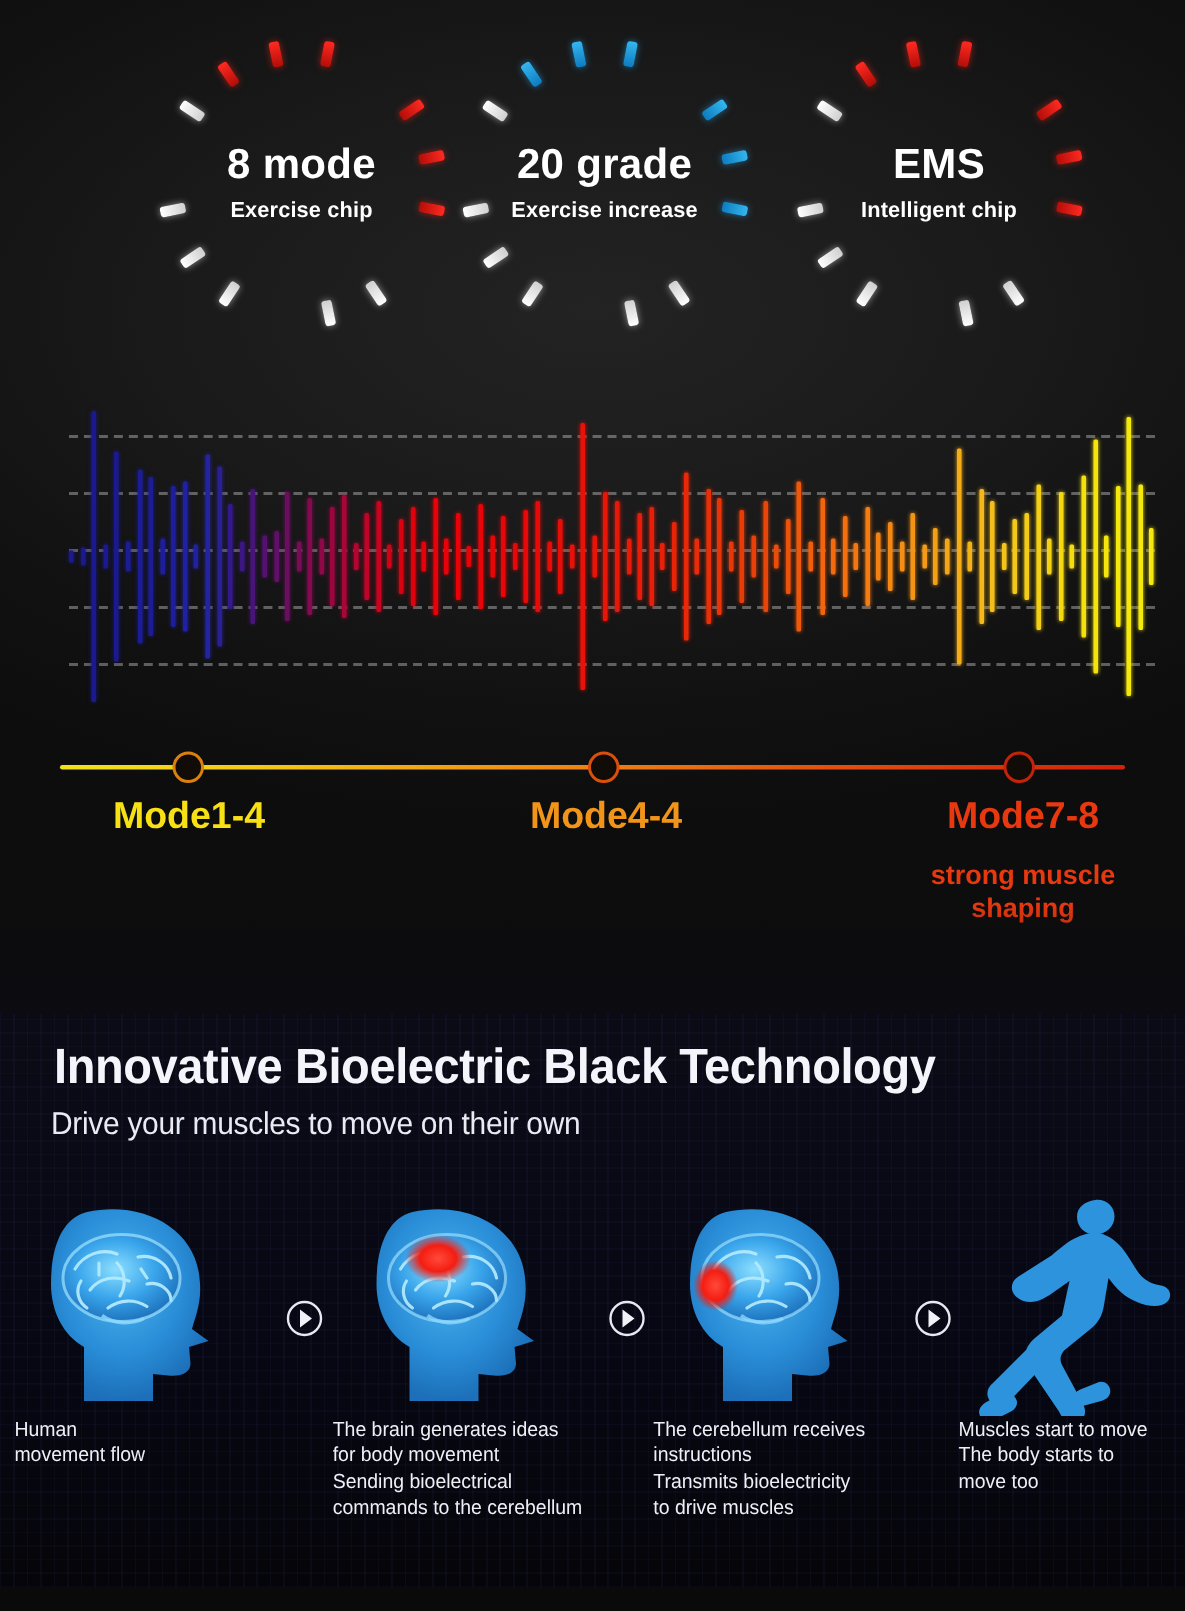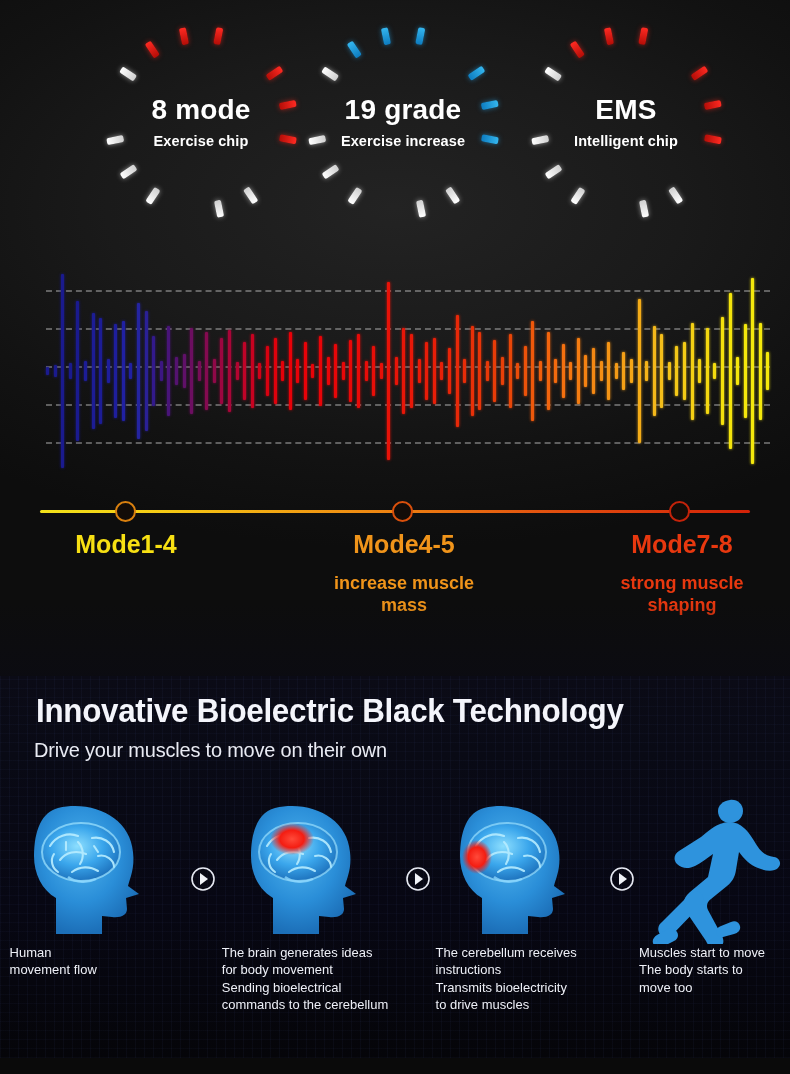--- a/index.html
+++ b/index.html
@@ -142,21 +142,21 @@
             <div class="seg b" style="transform: rotate(56deg) translateY(-88px);"></div>
             <div class="seg b" style="transform: rotate(78.5deg) translateY(-88px);"></div>
             <div class="seg b" style="transform: rotate(101deg) translateY(-88px);"></div>
             <div class="seg w" style="transform: rotate(146deg) translateY(-88px);"></div>
             <div class="seg w" style="transform: rotate(168.5deg) translateY(-88px);"></div>
             <div class="seg w" style="transform: rotate(213.5deg) translateY(-88px);"></div>
             <div class="seg w" style="transform: rotate(236deg) translateY(-88px);"></div>
             <div class="seg w" style="transform: rotate(258.5deg) translateY(-88px);"></div>
           </div>
         <div class="txt">
-          <div class="big">19 grade</div>
+          <div class="big">20 grade</div>
           <div class="sub">Exercise increase</div>
         </div>
       </div>
       <div class="dial" id="dial2" style="left:518px; top:0;">
         <div class="ring">
             <div class="seg w" style="transform: rotate(-56.5deg) translateY(-88px);"></div>
             <div class="seg r" style="transform: rotate(-34deg) translateY(-88px);"></div>
             <div class="seg r" style="transform: rotate(-11.5deg) translateY(-88px);"></div>
             <div class="seg r" style="transform: rotate(11deg) translateY(-88px);"></div>
             <div class="seg r" style="transform: rotate(56deg) translateY(-88px);"></div>
@@ -286,25 +286,21 @@
     <div class="timeline">
       <div class="tl-line"></div>
       <div class="tl-dot" id="dot0" style="left: 125px; border: 2.5px solid rgb(217, 128, 15);"></div>
       <div class="tl-dot" id="dot1" style="left: 402px; border: 2.5px solid rgb(217, 80, 12);"></div>
       <div class="tl-dot" id="dot2" style="left: 679px; border: 2.5px solid rgb(196, 35, 10);"></div>
 
       <div class="tl-item" style="left:10px; width:232px;">
         <div class="tl-title" style="color: rgb(247, 224, 19);">Mode1-4</div>
       </div>
       <div class="tl-item" style="left:288px; width:232px;">
-        <div class="tl-title" style="color: rgb(240, 148, 26);">Mode4-5</div>
-        <div class="tl-desc" style="color: rgb(240, 148, 26);">
-          <div>increase muscle</div>
-          <div>mass</div>
-        </div>
+        <div class="tl-title" style="color: rgb(240, 148, 26);">Mode4-4</div>
       </div>
       <div class="tl-item" style="left:566px; width:232px;">
         <div class="tl-title" style="color: rgb(232, 56, 15);">Mode7-8</div>
         <div class="tl-desc" style="color: rgb(232, 56, 15);">
           <div>strong muscle</div>
           <div>shaping</div>
         </div>
       </div>
     </div>
   </div>

